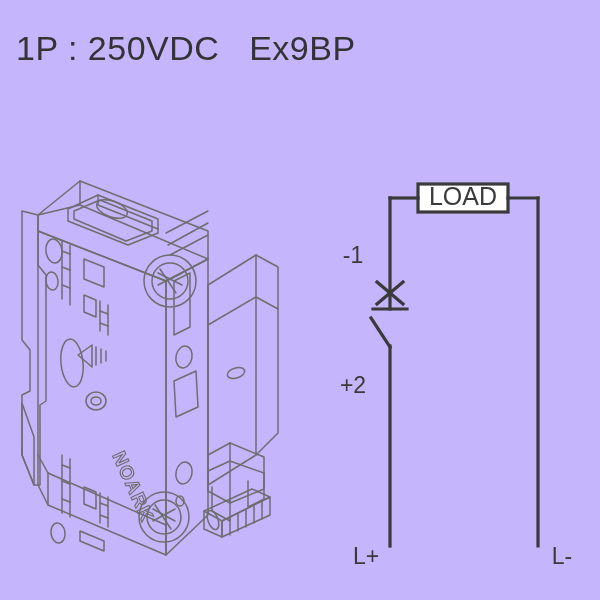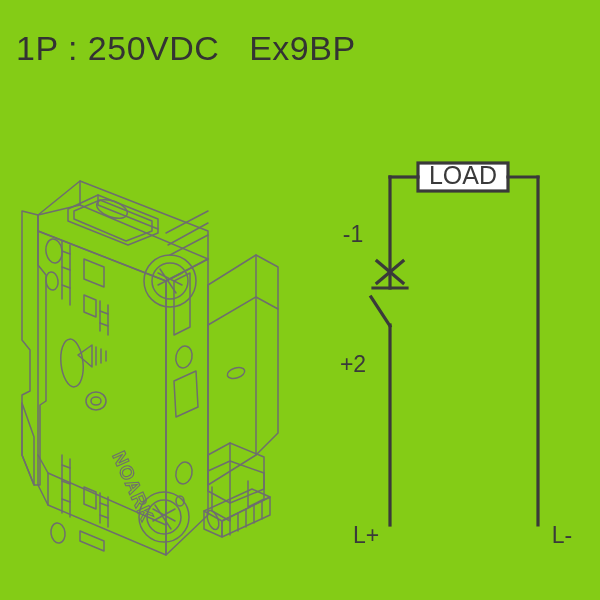--- a/index.html
+++ b/index.html
@@ -7,21 +7,21 @@
     padding: 0;
     background: #ffffff;
   }
   body {
     font-family: "Liberation Sans", sans-serif;
   }
   #page {
     position: relative;
     width: 600px;
     height: 600px;
-    background: #84cc16;
+    background: #c4b5fd;
     overflow: hidden;
   }
   
   #title {
     position: absolute;
     left: 16px;
     top: 28px;
     font-size: 34px;
     line-height: 40px;
     letter-spacing: 0.5px;
@@ -37,21 +37,21 @@
     width: 280px;
     height: 410px;
   }
   #product-figure svg {
     display: block;
   }
   
   #schematic {
     position: absolute;
     left: 330px;
-    top: 145px;
+    top: 166px;
     width: 265px;
     height: 420px;
   }
   #schematic svg {
     display: block;
   }
   .sch-label {
     font-family: "Liberation Sans", sans-serif;
     font-size: 23px;
     fill: #3a3a3a;

